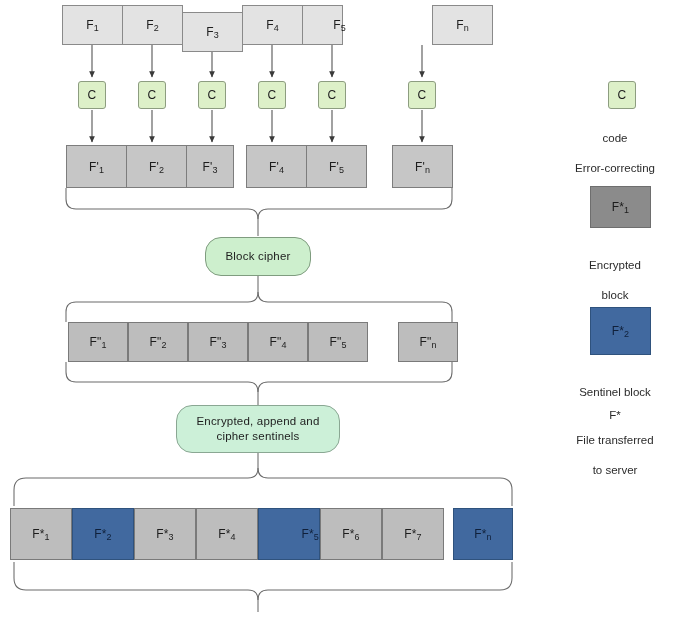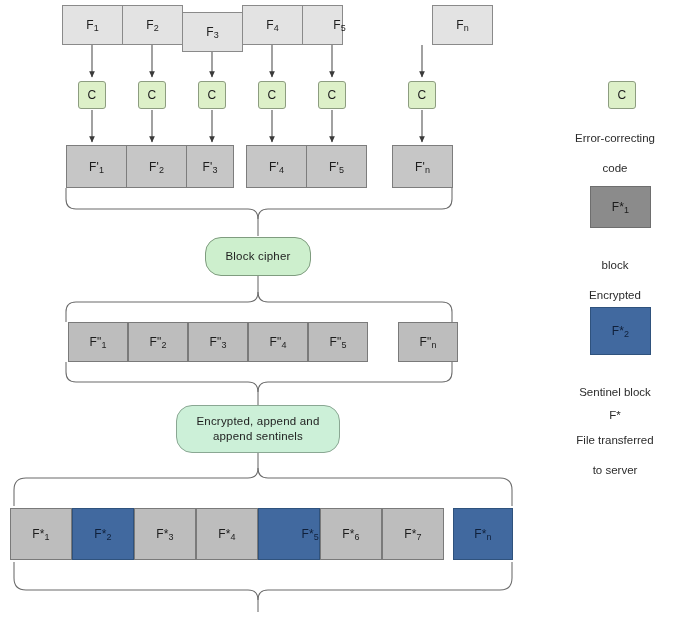--- a/index.html
+++ b/index.html
@@ -264,21 +264,21 @@
   </span>
 </div>
 <div class="blk b-enc" style="left:398px;top:322px;width:60px;height:40px;">
   <span>
     <span>F"</span><sub>n</sub>
   </span>
 </div>
 
 <div class="blk b-proc" style="left:176px;top:405px;width:164px;height:48px;flex-direction:column;">
   <span>Encrypted, append and</span>
-  <span>append sentinels</span>
+  <span>cipher sentinels</span>
 </div>
 
 <div class="blk b-enc" style="left:10px;top:508px;width:62px;height:52px;">
   <span>
     <span>F*</span><sub>1</sub>
   </span>
 </div>
 <div class="blk b-sent" style="left:72px;top:508px;width:62px;height:52px;">
   <span>
     <span>F*</span><sub>2</sub>
@@ -318,32 +318,32 @@
 <div class="lbl lbl-c" style="left:258px;top:622px;width:60px;">
   <span>F*</span>
 </div>
 
 <div style="position:absolute;left:545px;top:0;width:140px;height:640px;">
 
   <div class="blk b-code" style="left:63px;top:81px;width:28px;height:28px;">
     <span>C</span>
   </div>
   <div class="lbl" style="left:0px;top:116px;width:140px;">
+    <div>code</div>
     <div>Error-correcting</div>
-    <div>code</div>
   </div>
 
   <div class="blk b-encleg" style="left:45px;top:186px;width:61px;height:42px;">
     <span>
       <span>F*</span><sub>1</sub>
     </span>
   </div>
   <div class="lbl" style="left:0px;top:243px;width:140px;">
+    <div>Encrypted</div>
     <div>block</div>
-    <div>Encrypted</div>
   </div>
 
   <div class="blk b-sent" style="left:45px;top:307px;width:61px;height:48px;">
     <span>
       <span>F*</span><sub>2</sub>
     </span>
   </div>
   <div class="lbl" style="left:0px;top:370px;width:140px;">
     <div>Sentinel block</div>
   </div>

